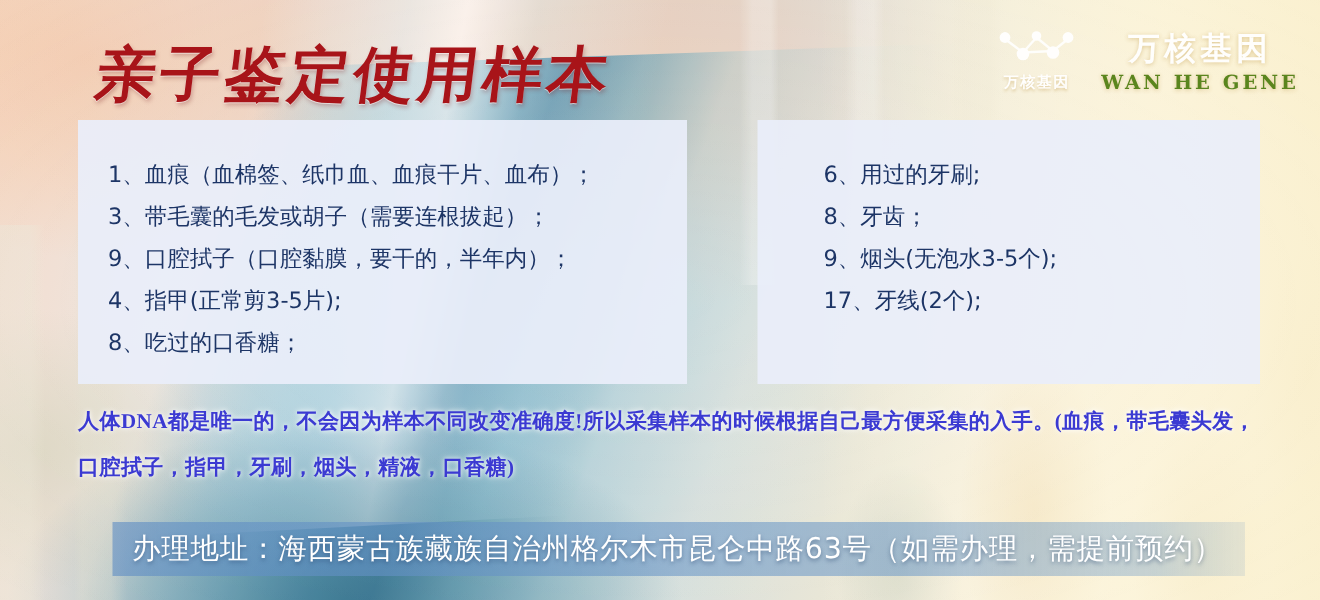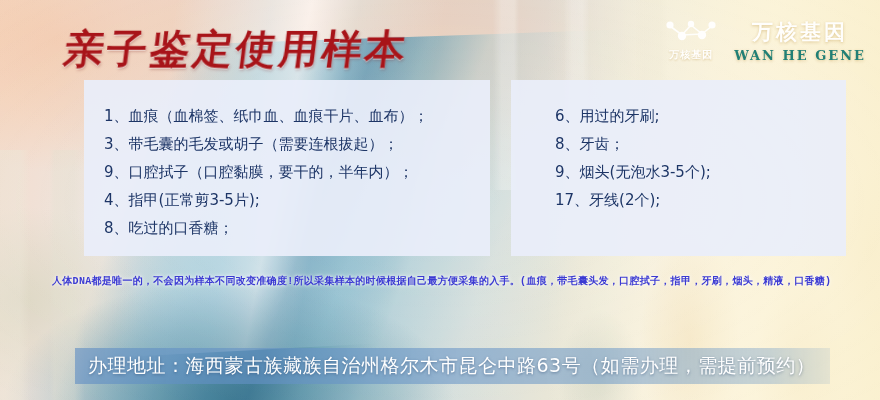--- a/index.html
+++ b/index.html
@@ -149,48 +149,47 @@
     text-shadow:0 1px 2px rgba(190,150,70,0.45);
   }
   .logo-words { display:flex; flex-direction:column; align-items:center; gap:2px; }
   .logo-cn {
     font-family:"DejaVu Serif", serif;
     font-size:21px; font-weight:bold; color:#ffffff; letter-spacing:3px;
     text-shadow:0 1px 3px rgba(190,150,70,0.5);
   }
   .logo-en {
     font-family:"DejaVu Serif", serif;
-    font-size:13px; font-weight:bold; color:#0f766e; letter-spacing:2px;
+    font-size:13px; font-weight:bold; color:#4d7c0f; letter-spacing:2px;
     text-shadow:0 1px 3px rgba(190,150,70,0.5);
   }
 
   
   .panel {
     position:absolute;
     background:rgba(233,238,250,0.93);
     padding:22px 18px 2px 20px;
-    margin-left:32px;
   }
   .panel-left  { left:52px;  top:80px; width:406px; height:176px; }
-  .panel-right { left:479px; top:80px; width:335px; height:176px; }
+  .panel-right { left:505px; top:80px; width:335px; height:176px; }
 
   .sample-item {
     font-family:"DejaVu Sans", sans-serif;
     font-size:15px;
     color:#1d3566;
     line-height:28px;
     white-space:nowrap;
   }
   .panel-right .sample-item { padding-left:24px; }
 
   
   .note {
     position:absolute; left:52px; top:266px; width:790px;
-    font-family:Liberation Mono, monospace;
-    font-size:10px; font-weight:bold;
+    font-family:Liberation Serif, serif;
+    font-size:14px; font-weight:bold;
     color:#3b3ad2;
     line-height:31px;
     letter-spacing:0.3px;
     text-shadow:0 0 3px rgba(255,255,255,0.85), 0 0 6px rgba(255,255,255,0.6);
   }
 
   
   .addr-bar {
     position:absolute; left:75px; top:348px; width:755px; height:36px;
     background:linear-gradient(90deg,

